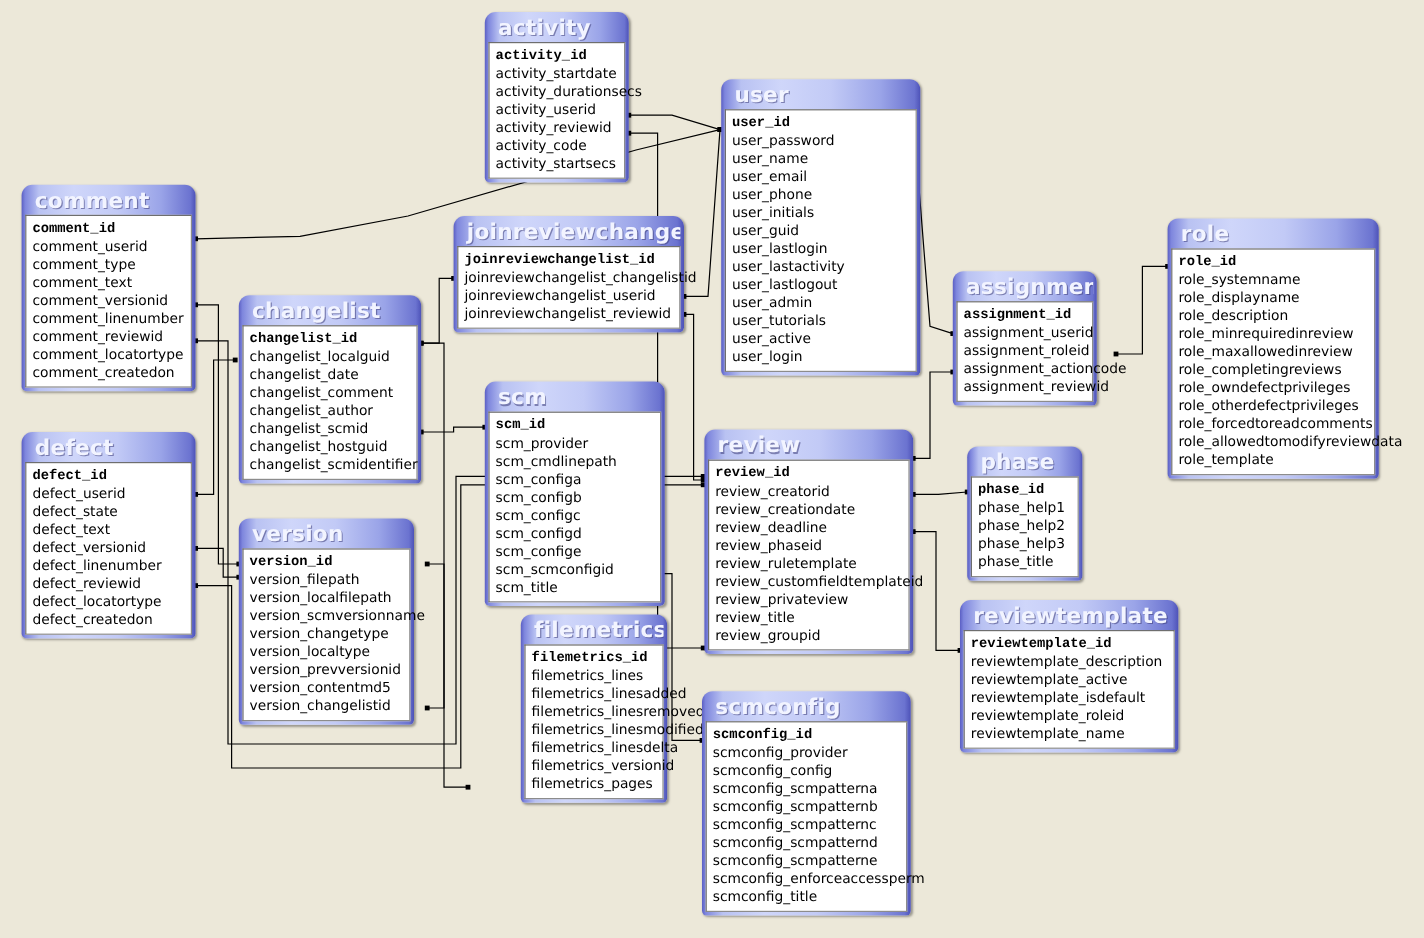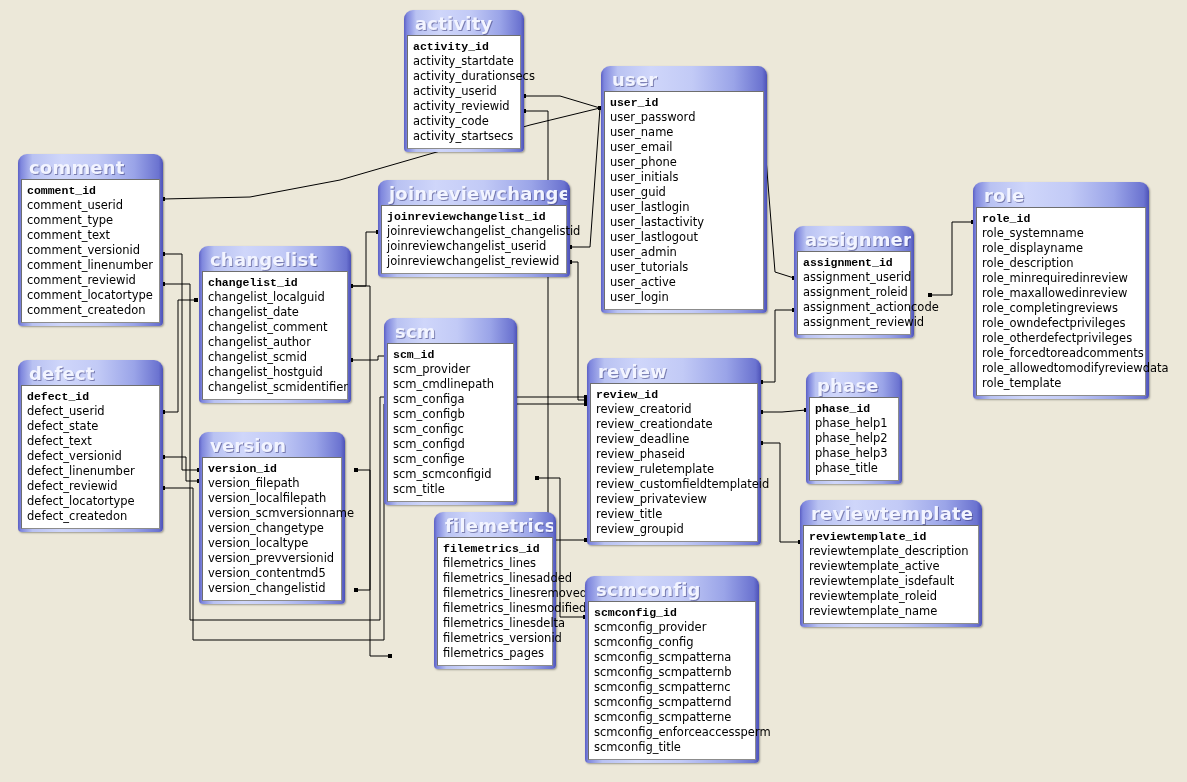--- a/index.html
+++ b/index.html
@@ -220,21 +220,21 @@
           <div class="field pk">changelist_id</div>
           <div class="field">changelist_localguid</div>
           <div class="field">changelist_date</div>
           <div class="field">changelist_comment</div>
           <div class="field">changelist_author</div>
           <div class="field">changelist_scmid</div>
           <div class="field">changelist_hostguid</div>
           <div class="field">changelist_scmidentifier</div>
         </div>
       </div>
-      <div class="entity" style="left: 384px; top: 318px; width: 133px;">
+      <div class="entity" style="left: 404px; top: 318px; width: 150px;">
         <div class="entity-title">scm</div>
         <div class="entity-body">
           <div class="field pk">scm_id</div>
           <div class="field">scm_provider</div>
           <div class="field">scm_cmdlinepath</div>
           <div class="field">scm_configa</div>
           <div class="field">scm_configb</div>
           <div class="field">scm_configc</div>
           <div class="field">scm_configd</div>
           <div class="field">scm_confige</div>

